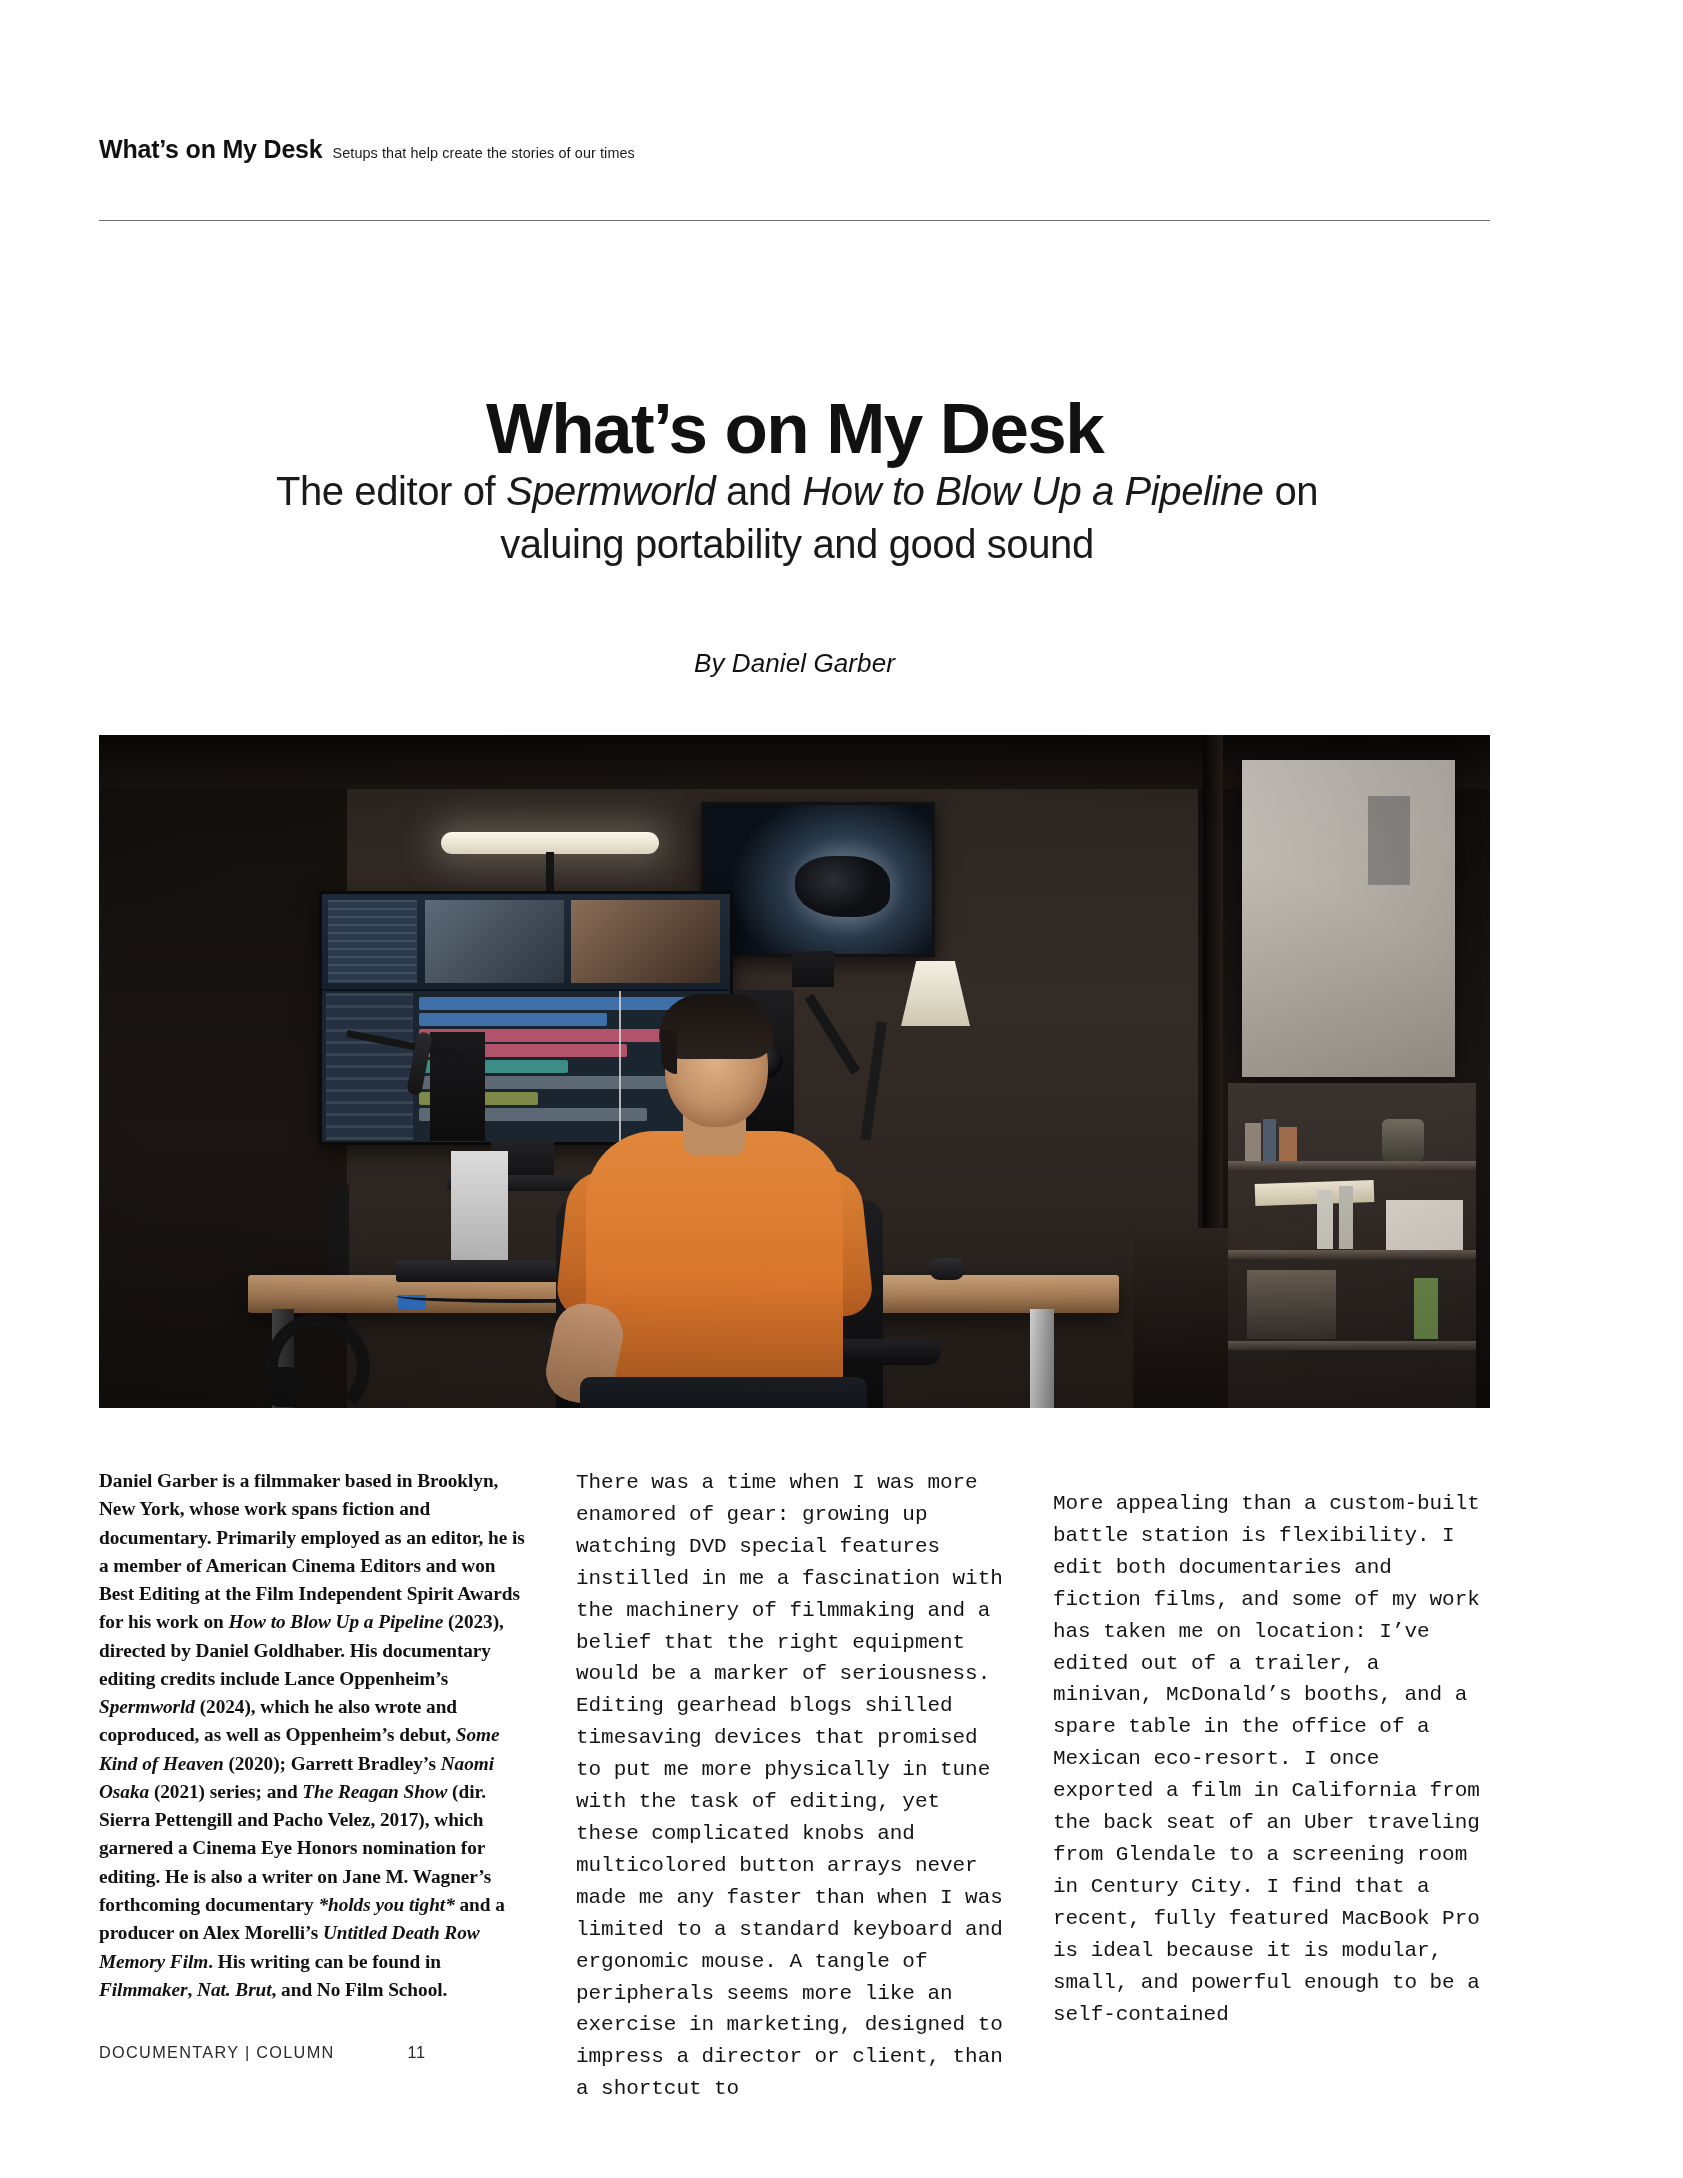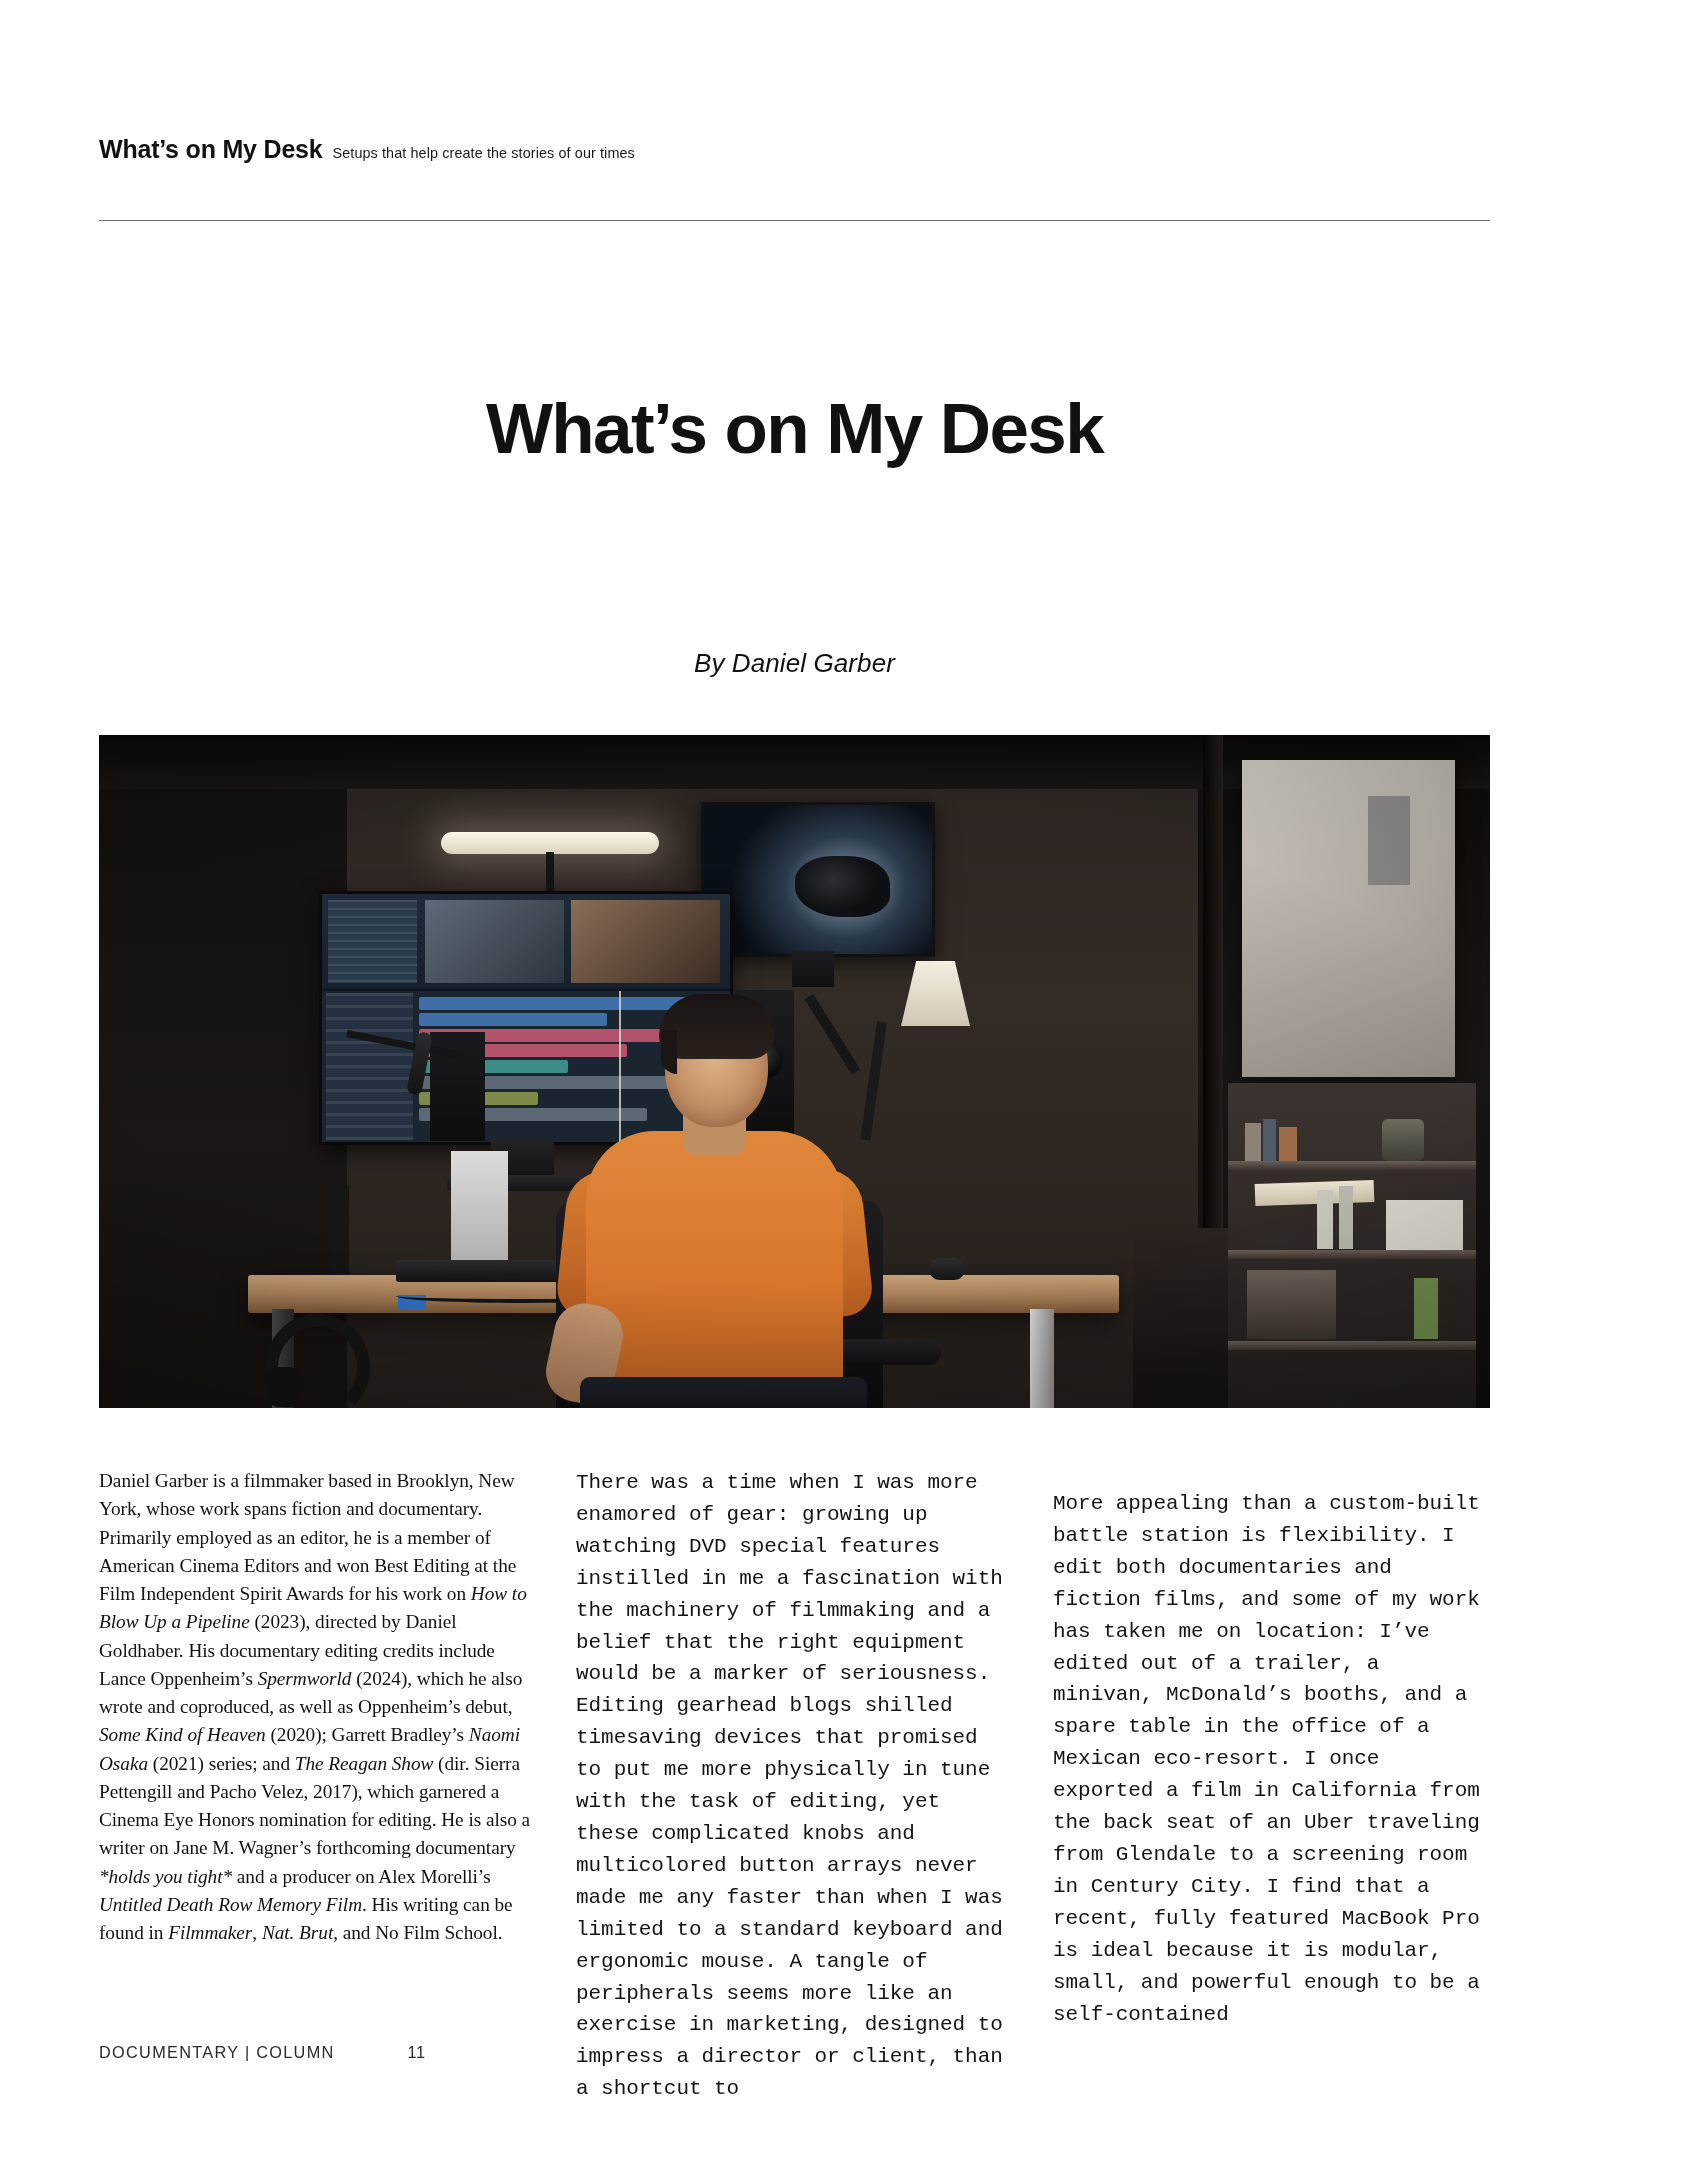--- a/index.html
+++ b/index.html
@@ -444,21 +444,21 @@
     top: 0;
     width: 436px;
     font-family: "Liberation Serif", serif;
   }
   .col1 { left: 0; }
   .col2 { left: 477px; }
   .col3 { left: 954px; }
 
   .bio {
     font-family: "Liberation Serif", serif;
-    font-weight: normal;
+    font-weight: bold;
     font-size: 19.3px;
     line-height: 1.465;
     color: #111;
     letter-spacing: -0.05px;
   }
   .bio em { font-style: italic; }
 
   .body-par {
     font-family: Liberation Mono, monospace;
     font-size: 21px;
@@ -488,20 +488,23 @@
 <div class="page">
 
   <div class="runhead">
     <span class="runhead-title">What’s on My Desk</span>
     <span class="runhead-sub">Setups that help create the stories of our times</span>
   </div>
   <div class="rule"></div>
 
   <h1 class="headline">What’s on My Desk</h1>
 
+  <div class="deck">
+    <span>The editor of </span><em>Spermworld</em><span> and </span><em>How to Blow Up a Pipeline</em><span> on valuing portability and good sound</span>
+  </div>
 
   <div class="byline">By Daniel Garber</div>
 
   <figure class="photo" style="margin:0;">
     <div class="photo-scene">
       <div class="wall-back"></div>
       <div class="wall-left"></div>
       <div class="wall-right"></div>
       <div class="ceiling"></div>
 

